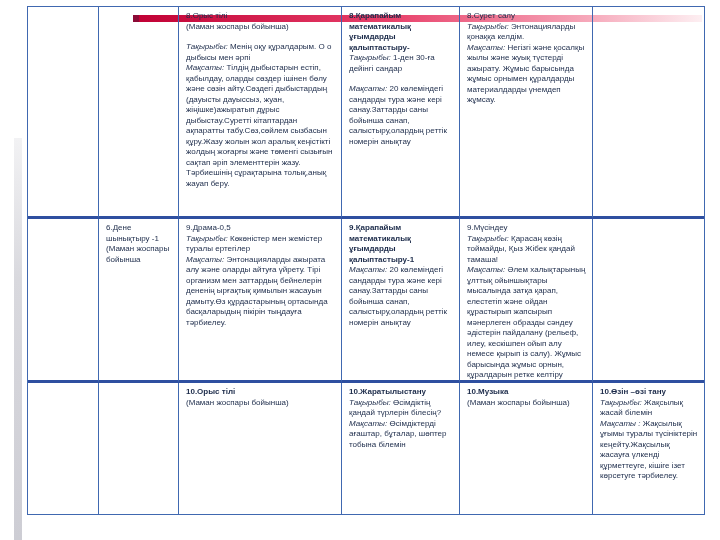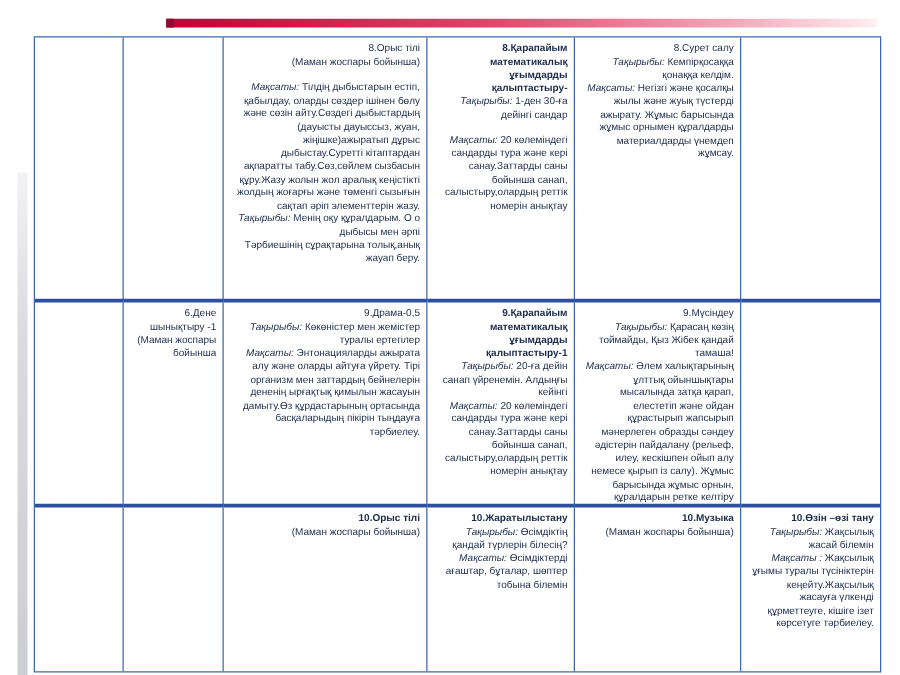--- a/index.html
+++ b/index.html
@@ -19,27 +19,26 @@
     background:linear-gradient(to bottom,#f2f2f4,var(--stripe) 35%,#cdcdd4 100%);
   }
   .accent-bar{
     position:absolute;left:133px;top:15px;width:569px;height:7px;
     background:linear-gradient(to right,var(--accent-from),#e8406a 45%,#f6a8ba 80%,#fdeff2 100%);
   }
   .accent-tip{
     position:absolute;left:0;top:0;width:6px;height:7px;background:#8c0a36;
   }
   .lesson-table{
-    position:absolute;left:27px;top:29px;
+    position:absolute;left:27px;top:6px;
     display:grid;
     grid-template-columns:71px 80px 163px 118px 133px 111px;
     grid-template-rows:212px 164px 131px;
     border:1px solid var(--line);
     box-sizing:content-box;
-    text-align:right;
   }
   .cell{
     border-right:1px solid var(--line);
     border-bottom:3px solid var(--line-thick);
     padding:4px 5px 3px 7px;
     color:var(--text);
     font-size:8px;line-height:10.5px;
     overflow:hidden;box-sizing:border-box;
   }
   .cell.col-last{border-right:none;}
@@ -57,49 +56,48 @@
   <div class="accent-bar">
     <span class="accent-tip"></span>
   </div>
   <div id="grid" class="lesson-table">
       <div class="cell"></div>
       <div class="cell"></div>
       <div class="cell">
         <div class="para"><span>8.Орыс тілі</span></div>
         <div class="para"><span>(Маман жоспары бойынша)</span></div>
         <div class="para blank"><span></span></div>
+        <div class="para"><span class="i">Тақырыбы:</span><span> Менің оқу құралдарым. О о дыбысы мен әрпі</span></div>
         <div class="para"><span class="i">Мақсаты:</span><span> Тілдің дыбыстарын естіп, қабылдау, оларды сөздер ішінен бөлу және сөзін айту.Сөздегі дыбыстардың (дауысты дауыссыз, жуан, жіңішке)ажыратып дұрыс дыбыстау.Суретті кітаптардан ақпаратты табу.Сөз,сөйлем сызбасын  құру.Жазу жолын жол аралық кеңістікті жолдың жоғарғы және төменгі сызығын сақтап әріп элементтерін жазу.</span></div>
-        <div class="para"><span class="i">Тақырыбы:</span><span> Менің оқу құралдарым. О о дыбысы мен әрпі</span></div>
         <div class="para"><span>Тәрбиешінің сұрақтарына толық,анық жауап беру.</span></div>
       </div>
       <div class="cell">
         <div class="para"><span class="b">8.Қарапайым математикалық ұғымдарды қалыптастыру-</span></div>
         <div class="para"><span class="i"> Тақырыбы:</span><span> 1-ден 30-ға дейінгі сандар</span></div>
         <div class="para blank"><span></span></div>
         <div class="para"><span class="i">Мақсаты:</span><span> 20 көлеміндегі сандарды тура және кері санау.Заттарды саны бойынша санап, салыстыру,олардың реттік номерін анықтау</span></div>
       </div>
       <div class="cell">
         <div class="para"><span>8.Сурет салу</span></div>
-        <div class="para"><span class="i">Тақырыбы:</span><span> Кемпірқосаққа қонаққа келдім.</span></div>
+        <div class="para"><span class="i">Тақырыбы:</span><span> Энтонацияларды қонаққа келдім.</span></div>
         <div class="para"><span class="i">Мақсаты:</span><span> Негізгі және қосалқы жылы және жуық түстерді ажырату. Жұмыс барысында жұмыс орнымен құралдарды материалдарды үнемдеп жұмсау.</span></div>
       </div>
       <div class="cell col-last"></div>
       <div class="cell"></div>
       <div class="cell">
         <div class="para"><span>6.Дене шынықтыру -1</span></div>
         <div class="para"><span>(Маман жоспары бойынша</span></div>
       </div>
       <div class="cell">
         <div class="para"><span>9.Драма-0,5</span></div>
         <div class="para"><span class="i">Тақырыбы:</span><span> Көкөністер мен жемістер туралы ертегілер</span></div>
         <div class="para"><span class="i">Мақсаты:</span><span> Энтонацияларды ажырата алу және оларды айтуға үйрету. Тірі организм мен заттардың бейнелерін дененің ырғақтық қимылын жасауын дамыту.Өз құрдастарының ортасында басқаларыдың пікірін тыңдауға тәрбиелеу.</span></div>
       </div>
       <div class="cell">
         <div class="para"><span class="b">9.Қарапайым математикалық ұғымдарды қалыптастыру-1</span></div>
-        <div class="para"><span class="i">Тақырыбы:</span><span> 20-ға дейін санап үйренемін. Алдыңғы кейінгі</span></div>
         <div class="para"><span class="i">Мақсаты:</span><span> 20 көлеміндегі сандарды тура және кері санау.Заттарды саны бойынша санап, салыстыру,олардың реттік номерін анықтау</span></div>
       </div>
       <div class="cell">
         <div class="para"><span>9.Мүсіндеу</span></div>
         <div class="para"><span class="i">Тақырыбы:</span><span> Қарасаң көзің тоймайды,  Қыз Жібек қандай тамаша!</span></div>
         <div class="para"><span class="i"> Мақсаты:</span><span> Әлем халықтарының ұлттық ойыншықтары мысалында затқа қарап, елестетіп және ойдан құрастырып жапсырып мәнерлеген образды сәндеу әдістерін пайдалану (рельеф, илеу, кескішпен ойып алу немесе қырып із салу). Жұмыс барысында жұмыс орнын, құралдарын ретке келтіру</span></div>
       </div>
       <div class="cell col-last"></div>
       <div class="cell row-last"></div>
       <div class="cell row-last"></div>

